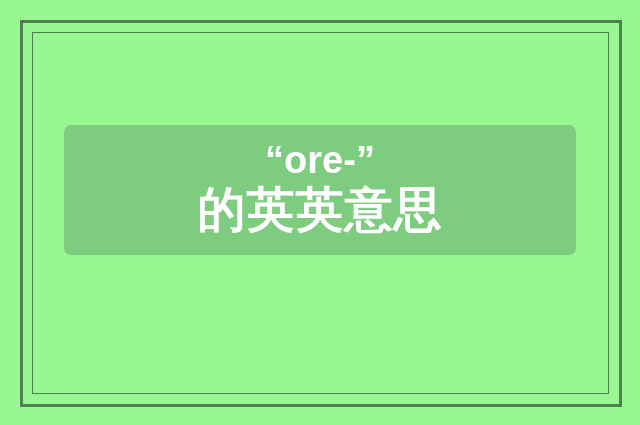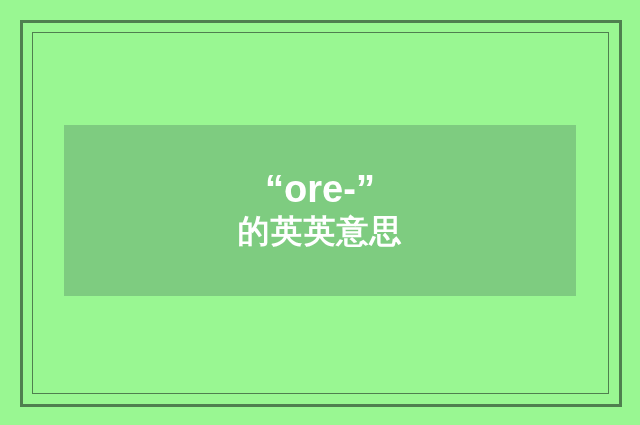--- a/index.html
+++ b/index.html
@@ -43,48 +43,49 @@
     border: 1px solid #4f7f4f;
     box-sizing: border-box;
   }
 
   
   #content-panel {
     position: absolute;
     left: 64px;
     top: 125px;
     width: 512px;
-    height: 171px;
+    height: 130px;
     background: #7ecc80;
     box-sizing: border-box;
     display: flex;
     flex-direction: column;
     align-items: center;
     justify-content: center;
+    border-radius: 7px;
   }
 
   #title-block {
     text-align: center;
     color: #ffffff;
     line-height: 1.02;
     padding-bottom: 4px;
   }
 
   .title-line-1 {
     display: block;
     font-size: 38px;
     font-weight: bold;
     letter-spacing: 0px;
     white-space: nowrap;
     margin-bottom: 6px;
   }
 
   .title-line-2 {
     display: block;
-    font-size: 32px;
+    font-size: 48px;
     font-weight: bold;
     letter-spacing: 1px;
     white-space: nowrap;
   }
 </style>
 </head>
 <body>
 
 <div id="card-root">
 

